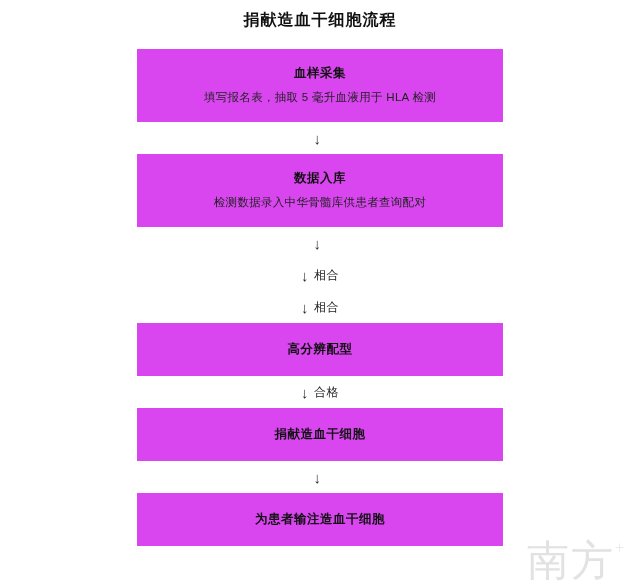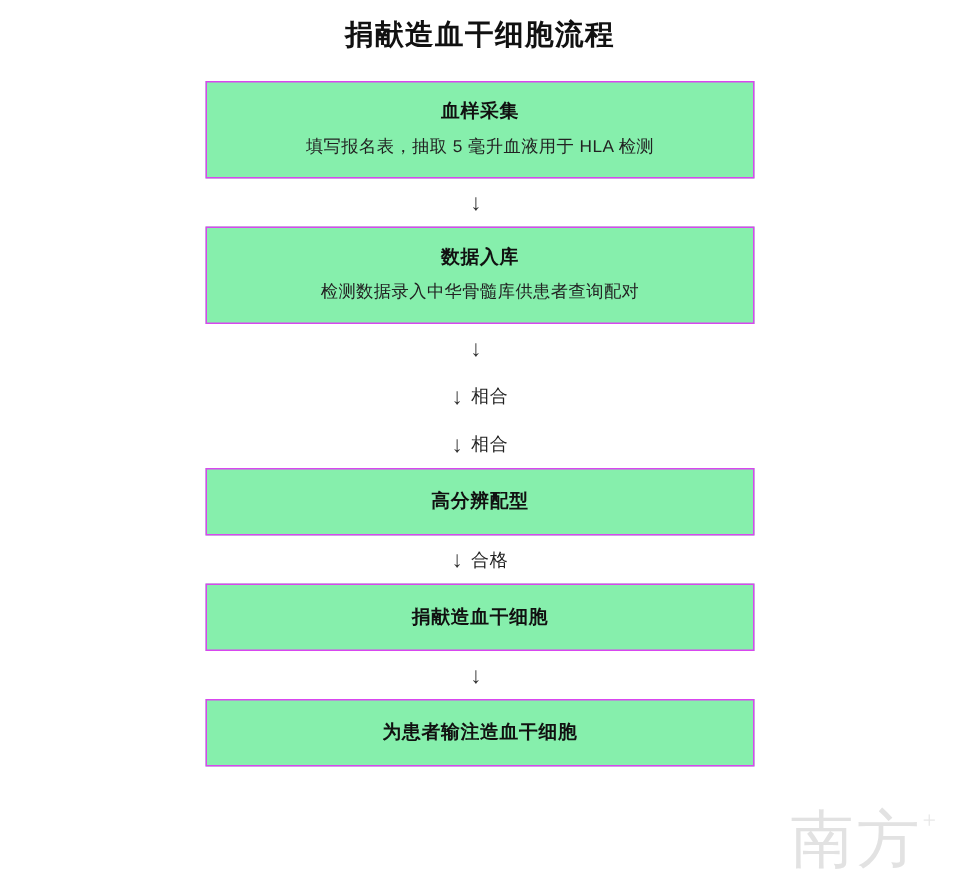--- a/index.html
+++ b/index.html
@@ -10,39 +10,39 @@
     width: 640px;
     height: 588px;
     background: #ffffff;
     font-family: "Liberation Sans", "DejaVu Sans", sans-serif;
     color: #1a1a1a;
     position: relative;
     overflow: hidden;
   }
   .page-title {
     text-align: center;
-    font-size: 19px;
+    font-size: 16px;
     font-weight: bold;
     letter-spacing: 1px;
     padding-top: 10px;
     color: #111111;
   }
   .flow {
     width: 366px;
     margin: 0 auto;
     margin-top: 18px;
     display: flex;
     flex-direction: column;
     align-items: center;
   }
   .node {
     width: 100%;
     box-sizing: border-box;
-    border: 1px solid #d946ef;
-    background: #86efac;
+    border: 5px solid #d946ef;
+    background: #d946ef;
     text-align: center;
     padding: 9px 6px 10px 6px;
   }
   .node .node-title {
     font-size: 12.5px;
     font-weight: bold;
     letter-spacing: 0.5px;
     line-height: 20px;
     color: #111111;
   }

